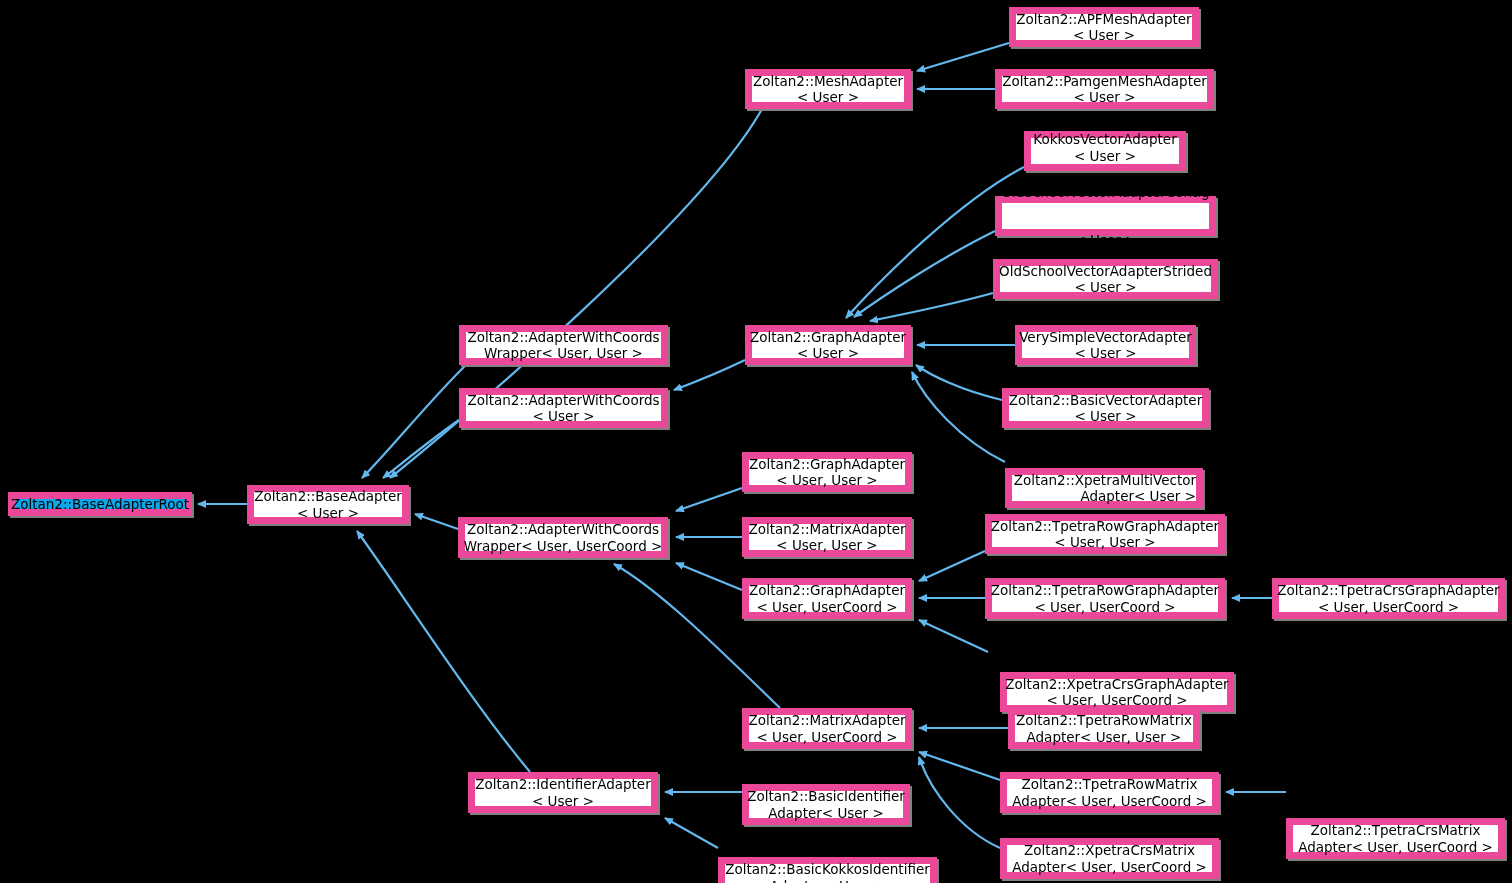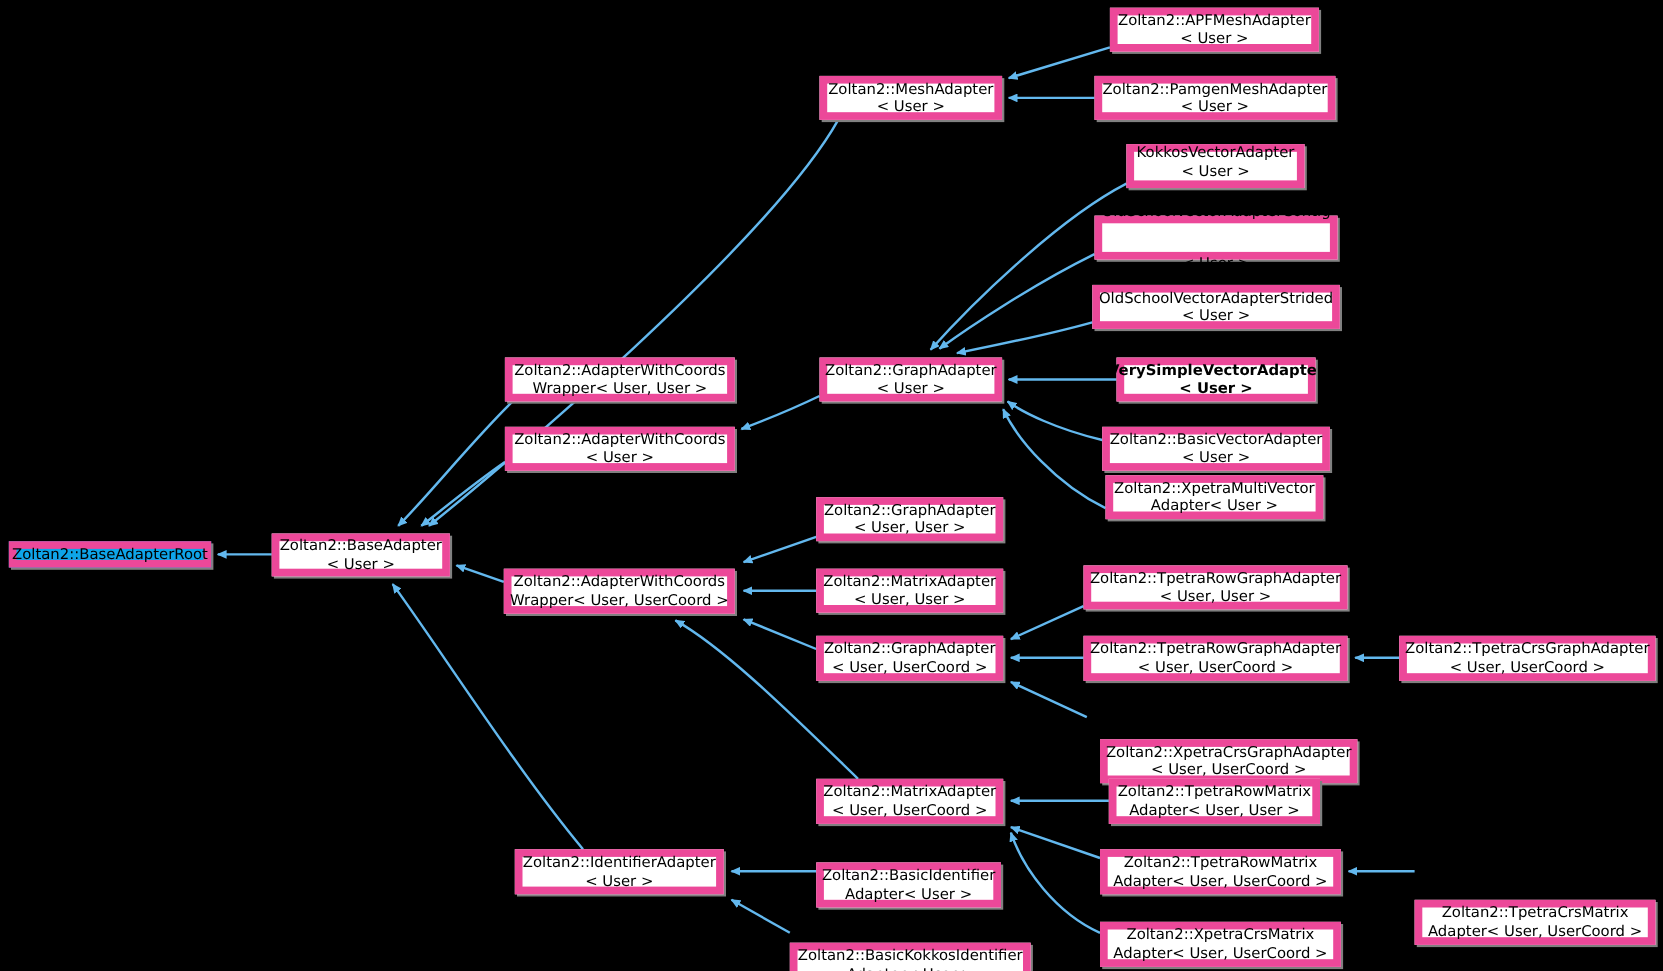--- a/index.html
+++ b/index.html
@@ -114,29 +114,29 @@
         <span class="node-line">&lt; User &gt;</span>
       </div>
       <div class="class-node" style="left: 995px; top: 196px; width: 221px; height: 40px; gap: 32px;">
         <span class="node-line">OldSchoolVectorAdapterContig</span>
         <span class="node-line">&lt; User &gt;</span>
       </div>
       <div class="class-node" style="left: 993px; top: 259px; width: 225px; height: 40px;">
         <span class="node-line">OldSchoolVectorAdapterStrided</span>
         <span class="node-line">&lt; User &gt;</span>
       </div>
-      <div class="class-node" style="left: 1015px; top: 325px; width: 181px; height: 40px; font-weight: bold;">
+      <div class="class-node" style="left: 1015px; top: 325px; width: 181px; height: 40px;">
         <span class="node-line">VerySimpleVectorAdapter</span>
         <span class="node-line">&lt; User &gt;</span>
       </div>
       <div class="class-node" style="left: 1002px; top: 388px; width: 207px; height: 40px;">
         <span class="node-line">Zoltan2::BasicVectorAdapter</span>
         <span class="node-line">&lt; User &gt;</span>
       </div>
-      <div class="class-node" style="left: 1005px; top: 432px; width: 198px; height: 40px;">
+      <div class="class-node" style="left: 1005px; top: 468px; width: 198px; height: 40px; align-items: flex-end;">
         <span class="node-line">Zoltan2::XpetraMultiVector</span>
         <span class="node-line">Adapter&lt; User &gt;</span>
       </div>
       <div class="class-node" style="left: 745px; top: 325px; width: 166px; height: 40px;">
         <span class="node-line">Zoltan2::GraphAdapter</span>
         <span class="node-line">&lt; User &gt;</span>
       </div>
       <div class="class-node" style="left: 459px; top: 325px; width: 209px; height: 40px;">
         <span class="node-line">Zoltan2::AdapterWithCoords</span>
         <span class="node-line">Wrapper&lt; User, User &gt;</span>

